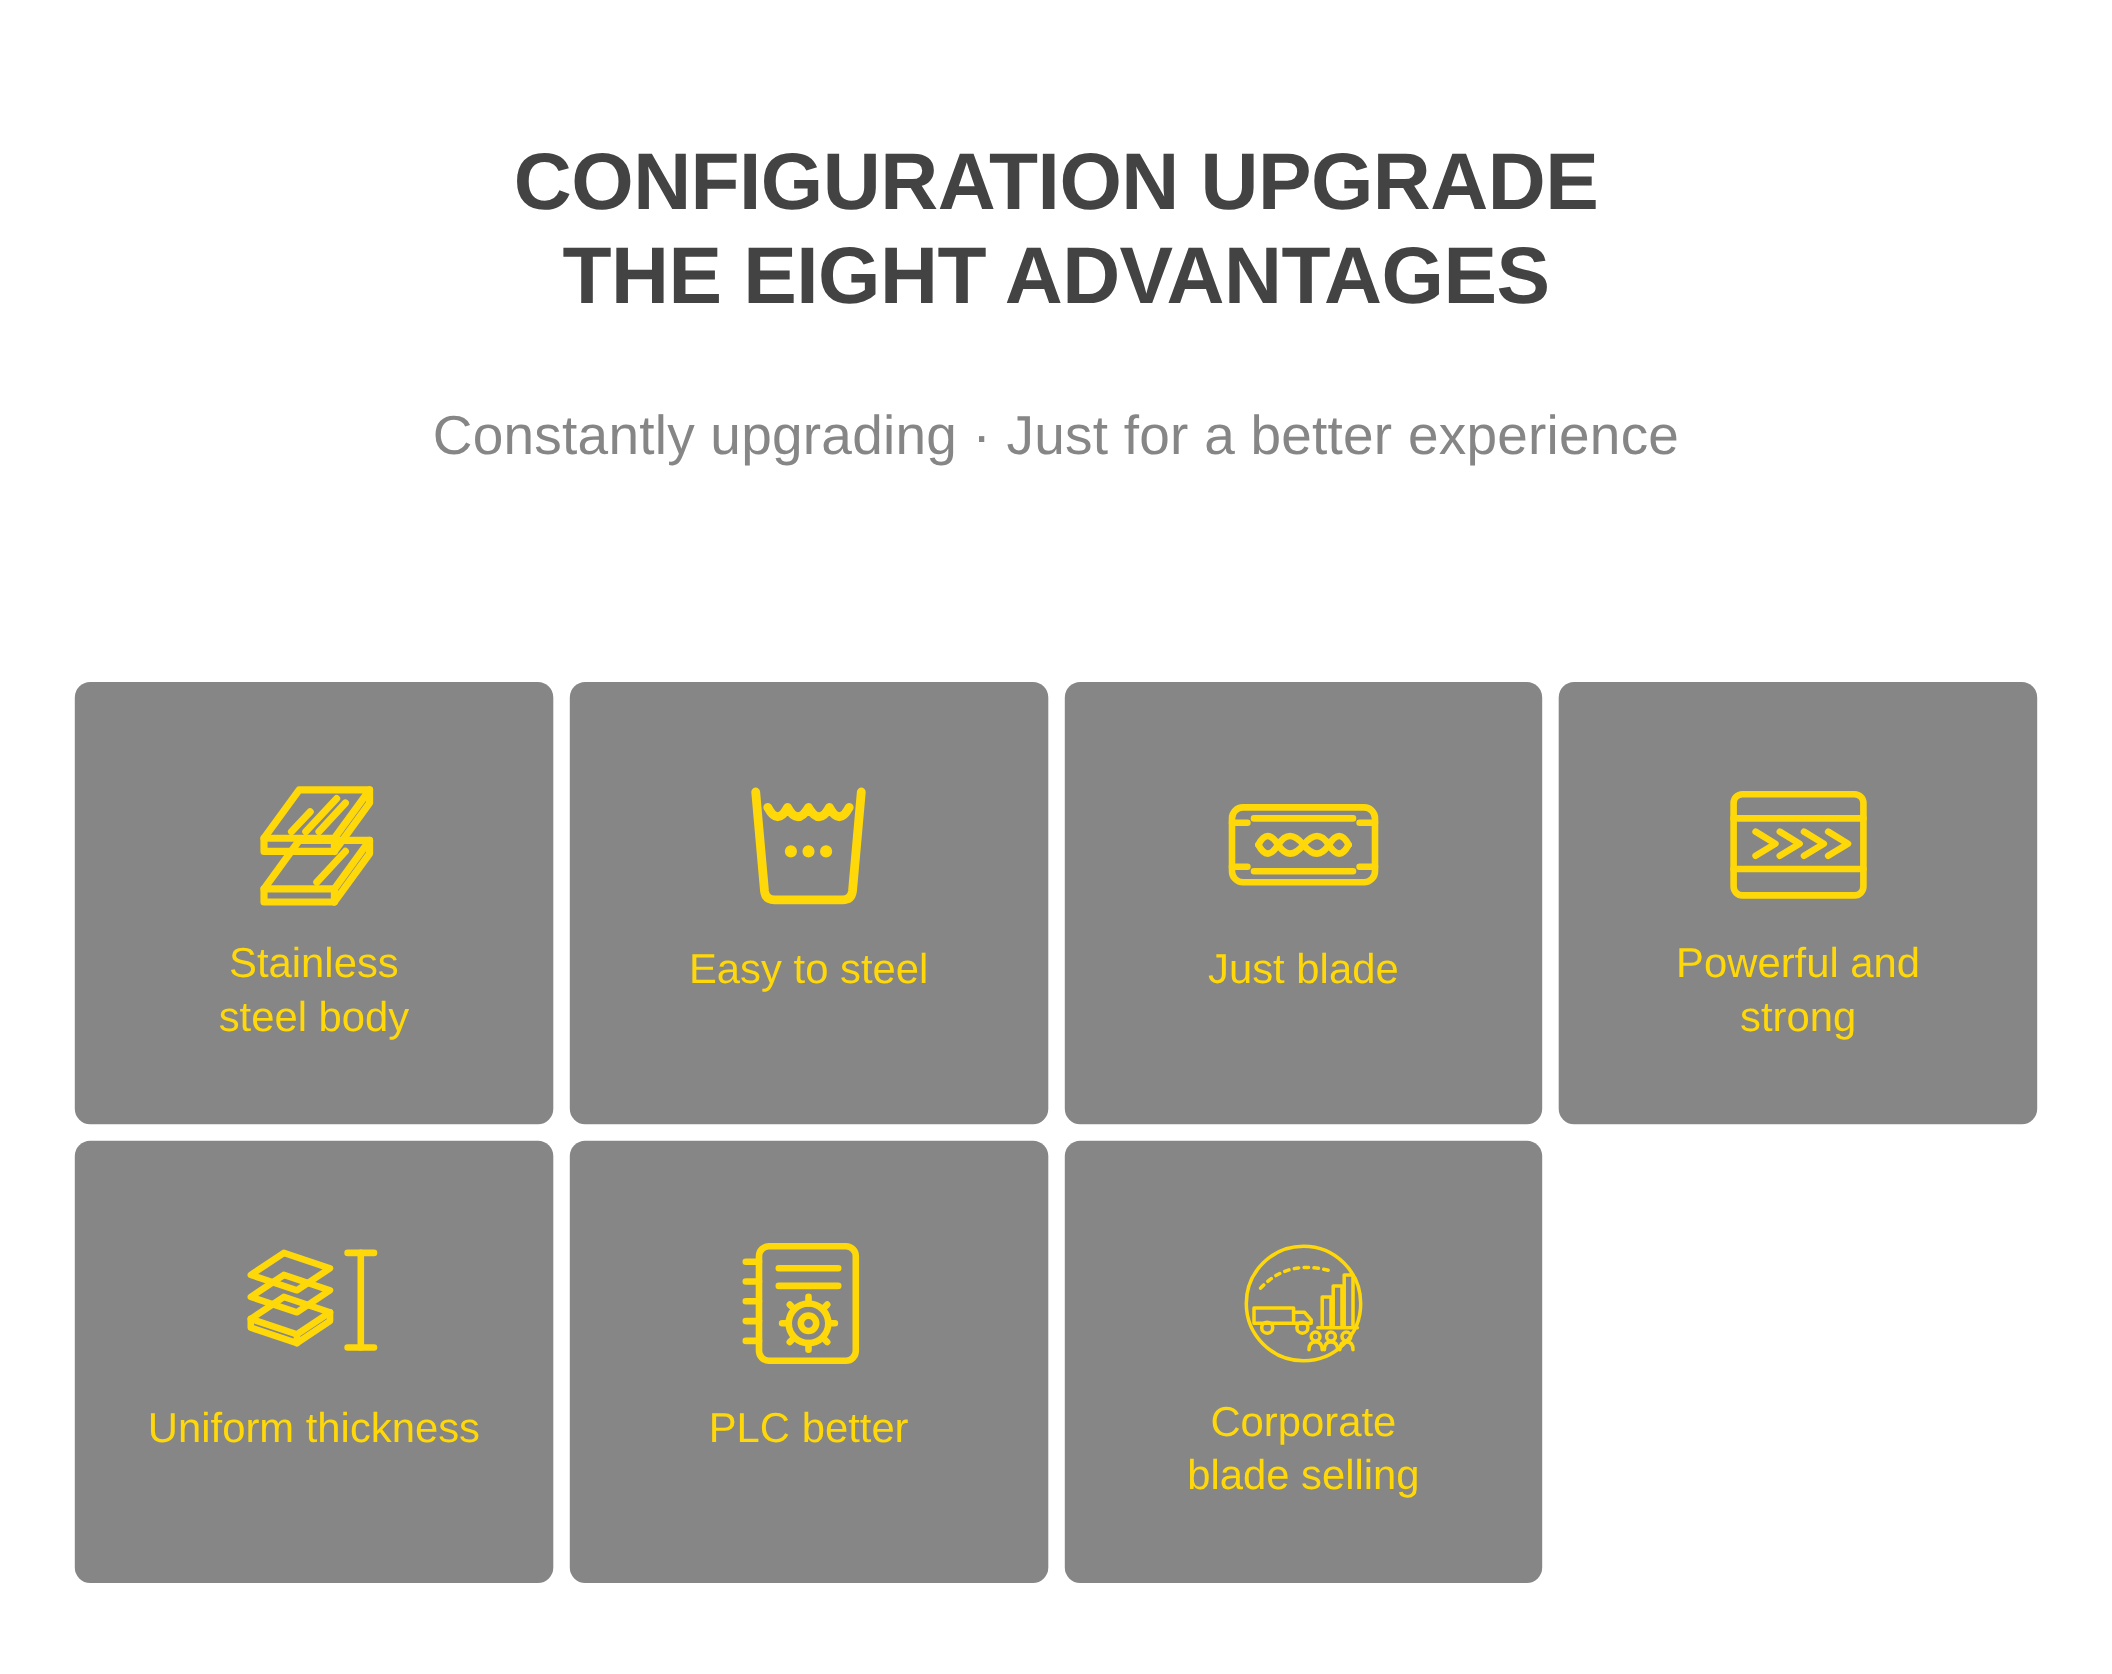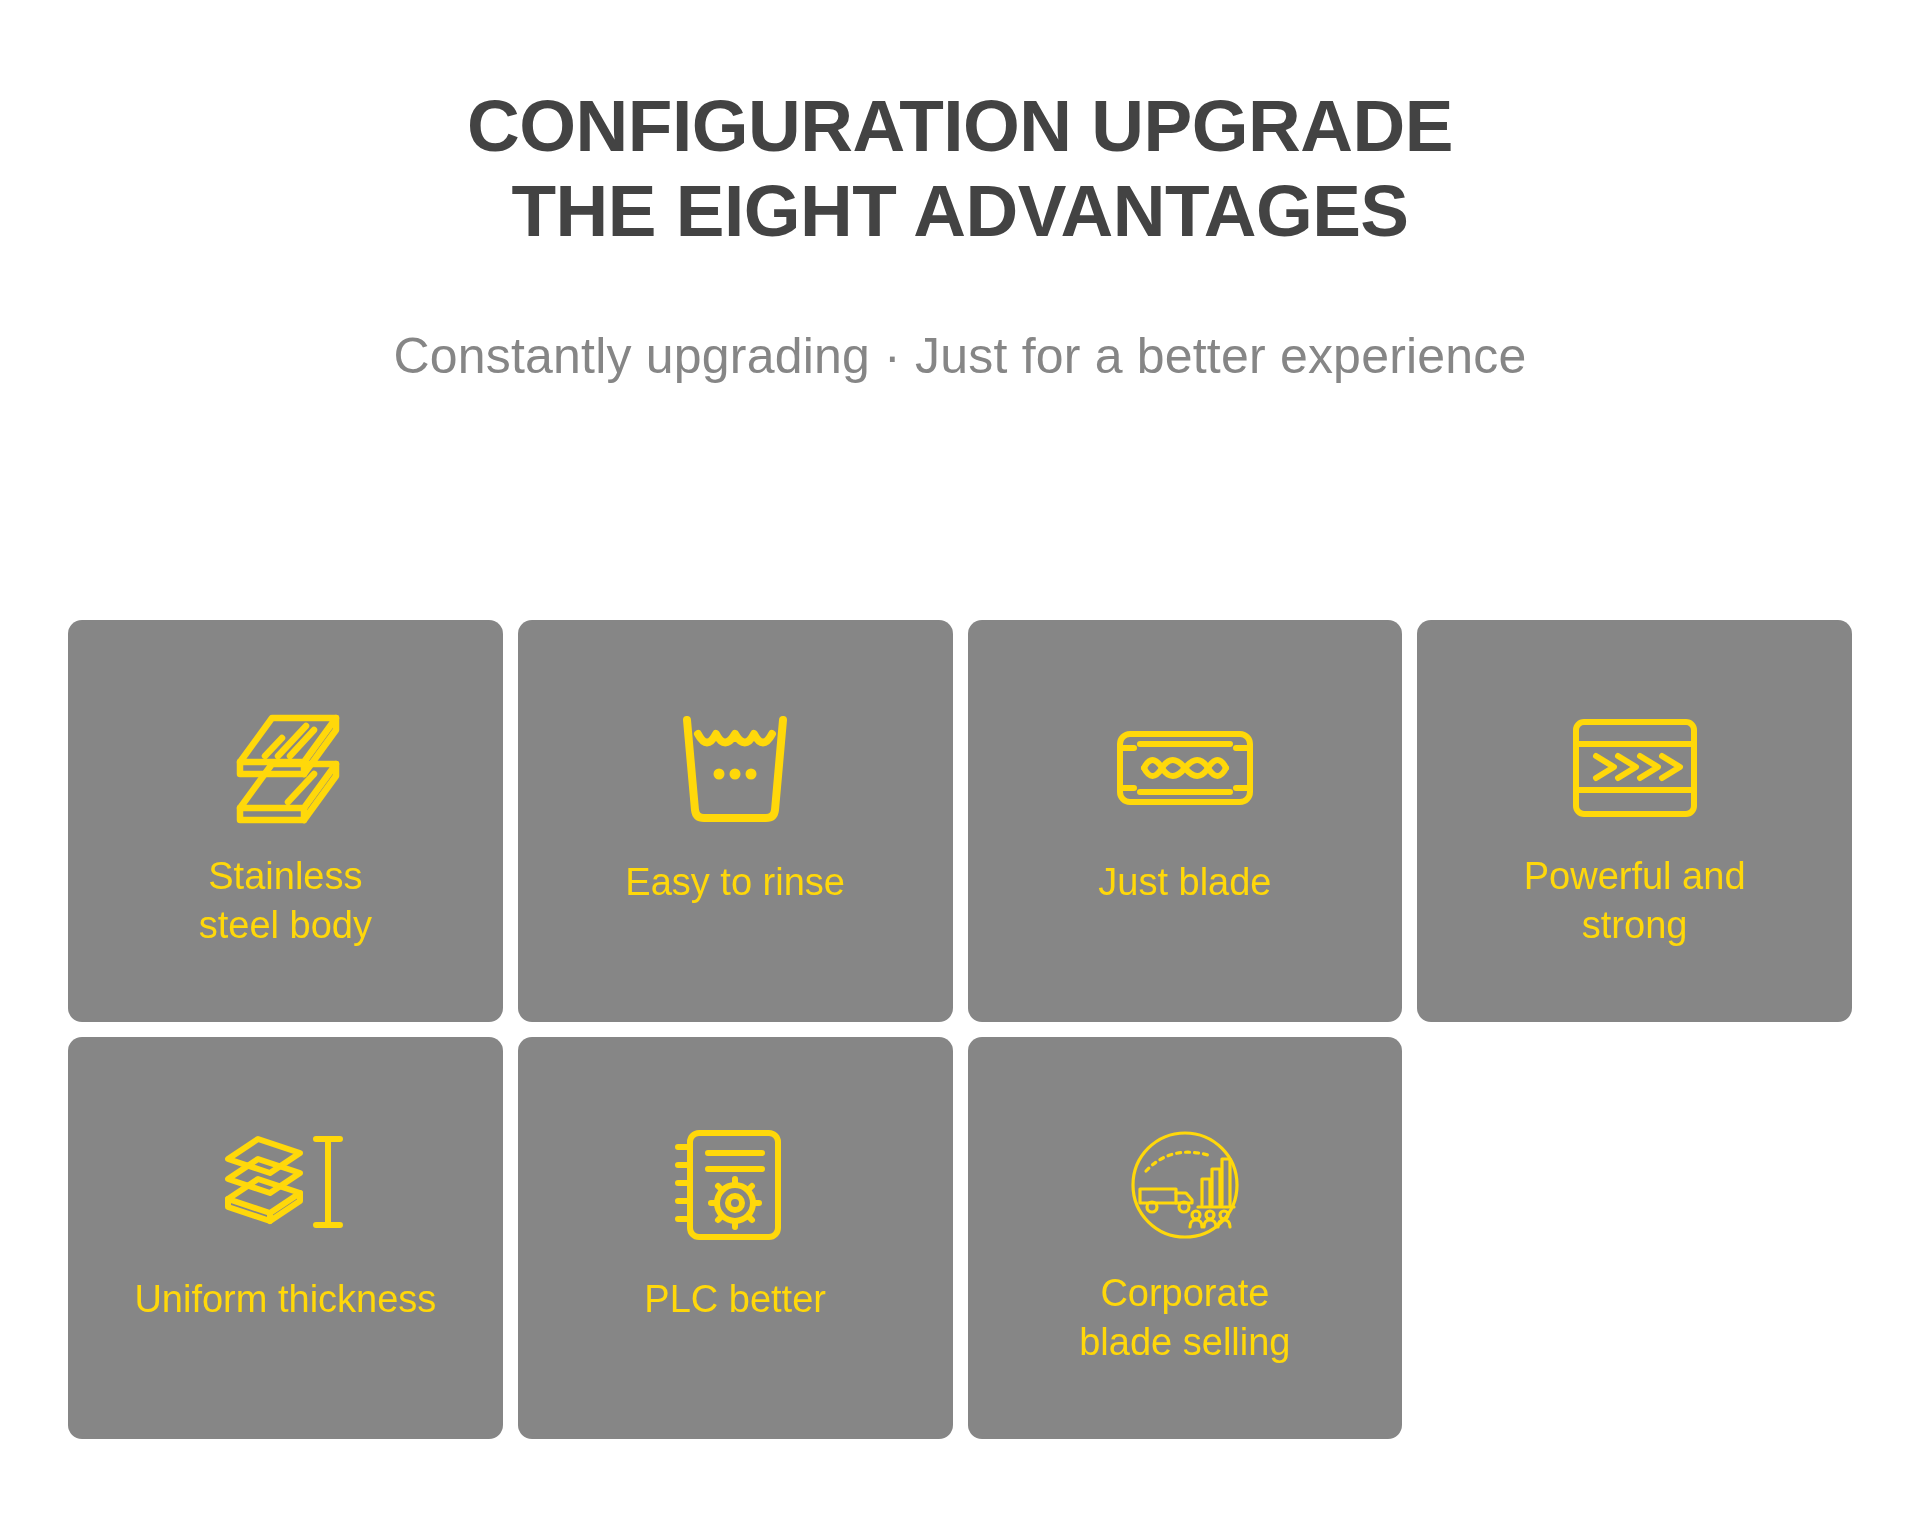--- a/index.html
+++ b/index.html
@@ -14,20 +14,21 @@
   
   .header { width:100%; padding-top:84px; text-align:center; }
   .title {
     font-family:"Liberation Sans", sans-serif;
     font-weight:bold;
     font-size:73px;
     line-height:1.16;
     letter-spacing:-0.5px;
     color:#434343;
     text-transform:uppercase;
+    margin-top:40px;
   }
   .title-line { display:block; }
   .subtitle {
     margin-top:74px;
     font-family:"Liberation Sans", sans-serif;
     font-weight:normal;
     font-size:50px;
     color:#868686;
     letter-spacing:0.2px;
   }
@@ -113,21 +114,21 @@
     <div class="card">
       <div class="card-icon">
         <svg viewBox="0 0 150 128" fill="none" stroke="#FFD80A" stroke-width="8" stroke-linecap="round" stroke-linejoin="round">
           <path d="M27 16 L35 106 Q36 114 44 114 L106 114 Q114 114 115 106 L123 16"></path>
           <path d="M38 30 Q47 47 56 30 Q65 47 75 30 Q85 47 94 30 Q103 47 112 30"></path>
           <circle cx="59" cy="70" r="5.5" fill="#FFD80A" stroke="none"></circle>
           <circle cx="75" cy="70" r="5.5" fill="#FFD80A" stroke="none"></circle>
           <circle cx="91" cy="70" r="5.5" fill="#FFD80A" stroke="none"></circle>
         </svg>
       </div>
-      <div class="card-label">Easy to rinse</div>
+      <div class="card-label">Easy to steel</div>
     </div>
 
     <div class="card">
       <div class="card-icon">
         <svg viewBox="0 0 150 128" fill="none" stroke="#FFD80A" stroke-width="6" stroke-linecap="round" stroke-linejoin="round">
           <rect x="10" y="30" width="130" height="68" rx="10"></rect>
           <path d="M10 44 L24 44 M10 84 L24 84 M126 44 L140 44 M126 84 L140 84"></path>
           <path d="M30 40 L120 40 M30 88 L120 88"></path>
           <path d="M34 64 Q42 48 52 64 Q62 80 75 64 Q88 48 98 64 Q108 80 116 64"></path>
           <path d="M34 64 Q42 80 52 64 Q62 48 75 64 Q88 80 98 64 Q108 48 116 64"></path>

